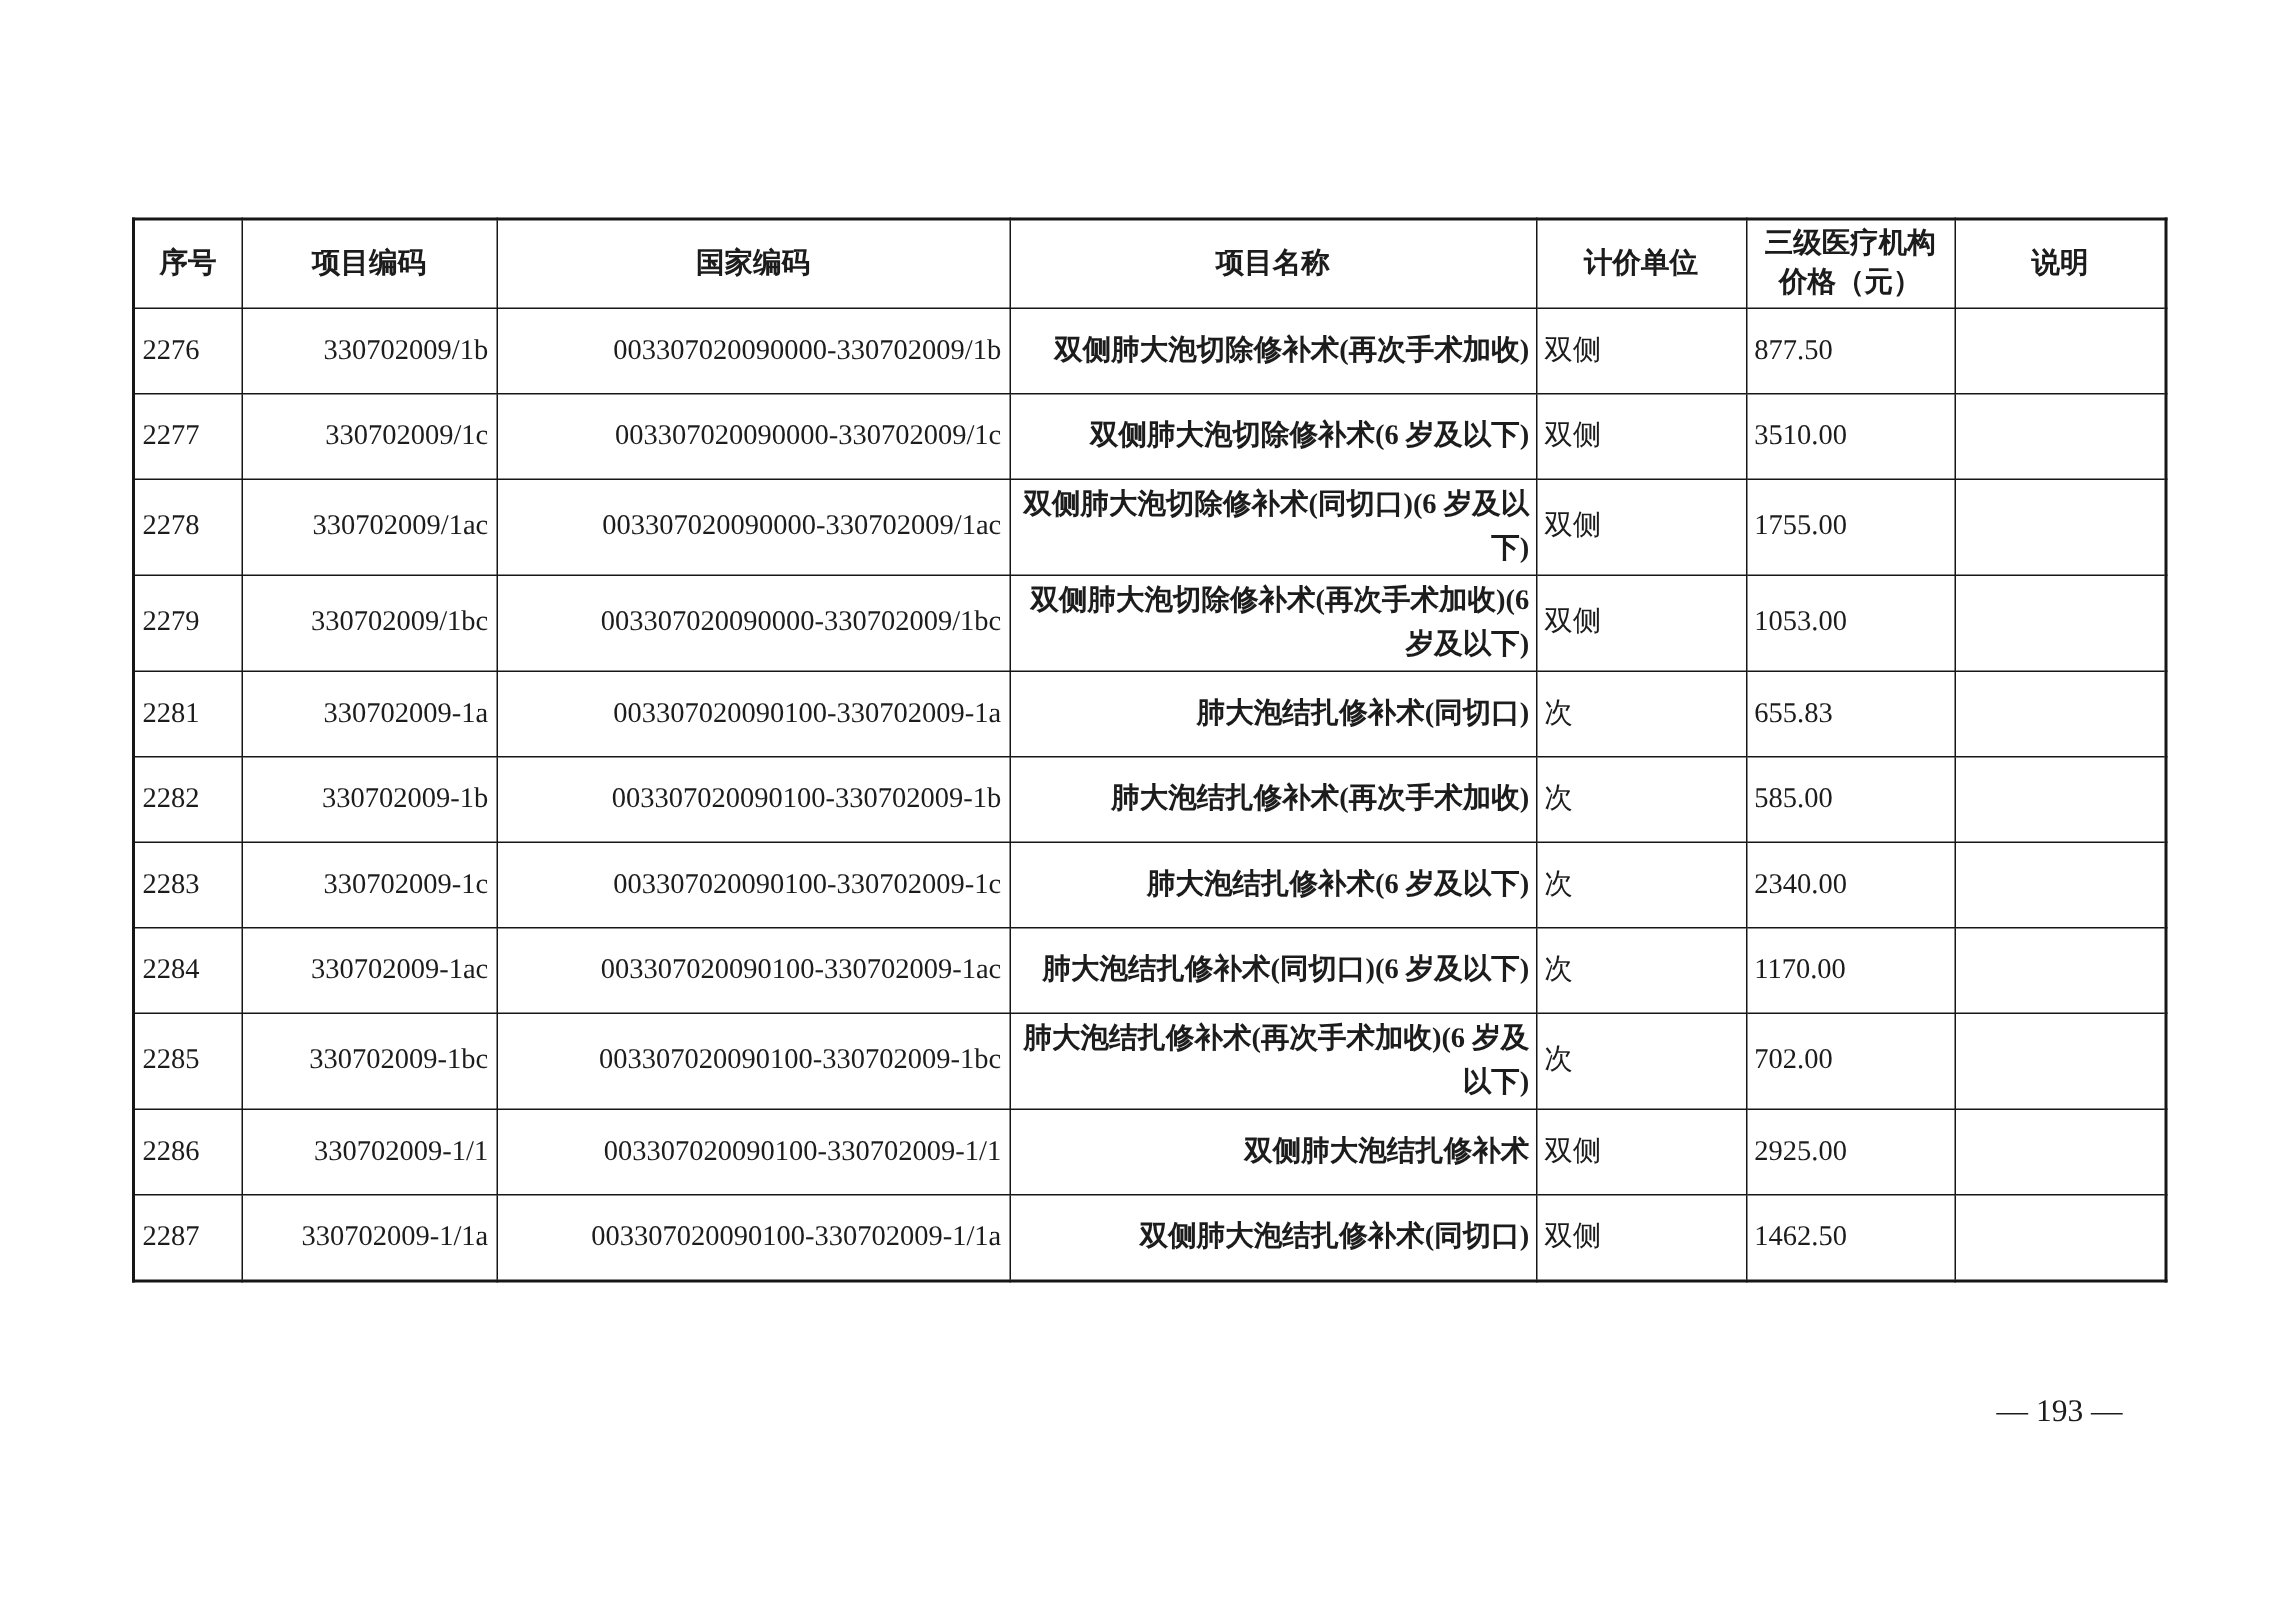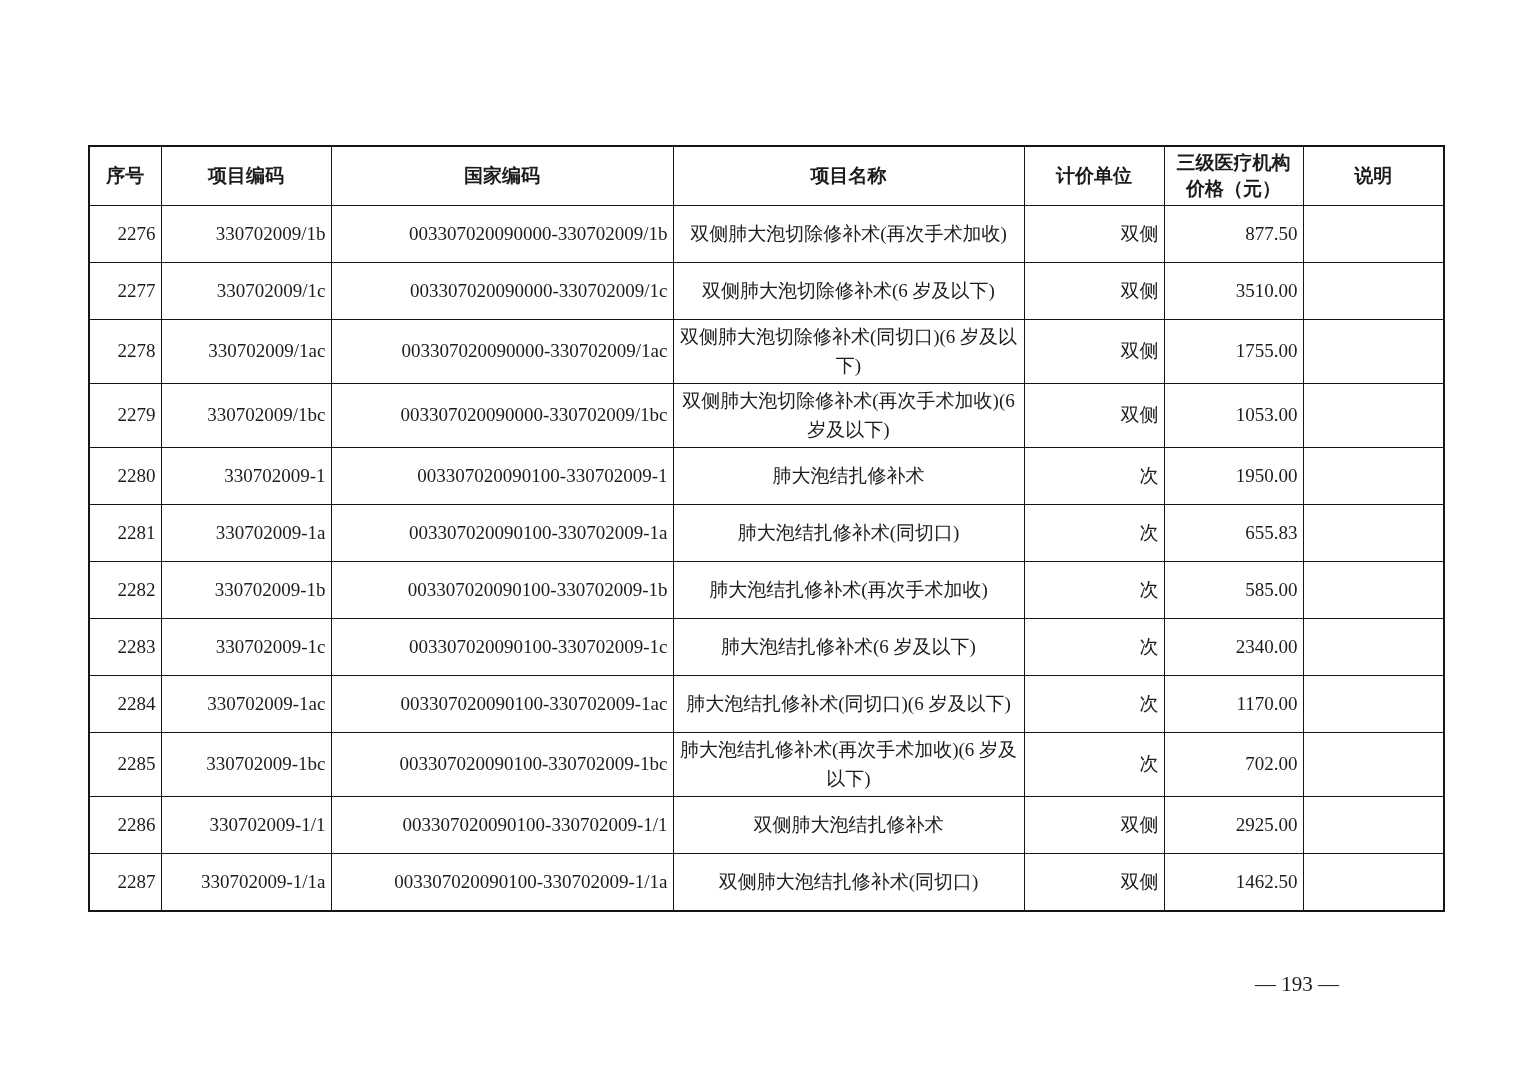--- a/index.html
+++ b/index.html
@@ -47,44 +47,44 @@
   .price-table thead th .hdr-wrap {
     display: inline-block;
     max-width: 118px;
   }
   .price-table td {
     font-size: 19px;
     height: 50px;
     line-height: 1.5;
   }
   td.c-no, td.c-unit, td.c-price {
-    text-align: right;
+    text-align: left;
   }
   td.c-code, td.c-ncode {
     text-align: right;
     padding-left: 3px;
     letter-spacing: 0px;
   }
   td.c-name {
-    text-align: center;
+    text-align: right;
     word-break: break-all;
     padding-left: 4px;
     padding-right: 4px;
+    font-weight: bold;
   }
   .page-number {
     position: absolute;
     left: 1255px;
     top: 928px;
     width: 160px;
-    text-align: left;
+    text-align: right;
     font-size: 21px;
     font-family: "Liberation Serif", "DejaVu Serif", serif;
     color: #1c1c1c;
     white-space: nowrap;
-    margin-top: 44px;
   }
 </style>
 </head>
 <body>
 
 <div class="sheet">
 
   <table class="price-table">
     <colgroup>
       <col style="width:72px">
@@ -137,29 +137,20 @@
         <tr>
     <td class="c-no">2279</td>
     <td class="c-code">330702009/1bc</td>
     <td class="c-ncode">003307020090000-330702009/1bc</td>
     <td class="c-name">双侧肺大泡切除修补术(再次手术加收)(6 岁及以下)</td>
     <td class="c-unit">双侧</td>
     <td class="c-price">1053.00</td>
     <td class="c-note"></td>
   </tr>
         <tr>
-    <td class="c-no">2280</td>
-    <td class="c-code">330702009-1</td>
-    <td class="c-ncode">003307020090100-330702009-1</td>
-    <td class="c-name">肺大泡结扎修补术</td>
-    <td class="c-unit">次</td>
-    <td class="c-price">1950.00</td>
-    <td class="c-note"></td>
-  </tr>
-        <tr>
     <td class="c-no">2281</td>
     <td class="c-code">330702009-1a</td>
     <td class="c-ncode">003307020090100-330702009-1a</td>
     <td class="c-name">肺大泡结扎修补术(同切口)</td>
     <td class="c-unit">次</td>
     <td class="c-price">655.83</td>
     <td class="c-note"></td>
   </tr>
         <tr>
     <td class="c-no">2282</td>

